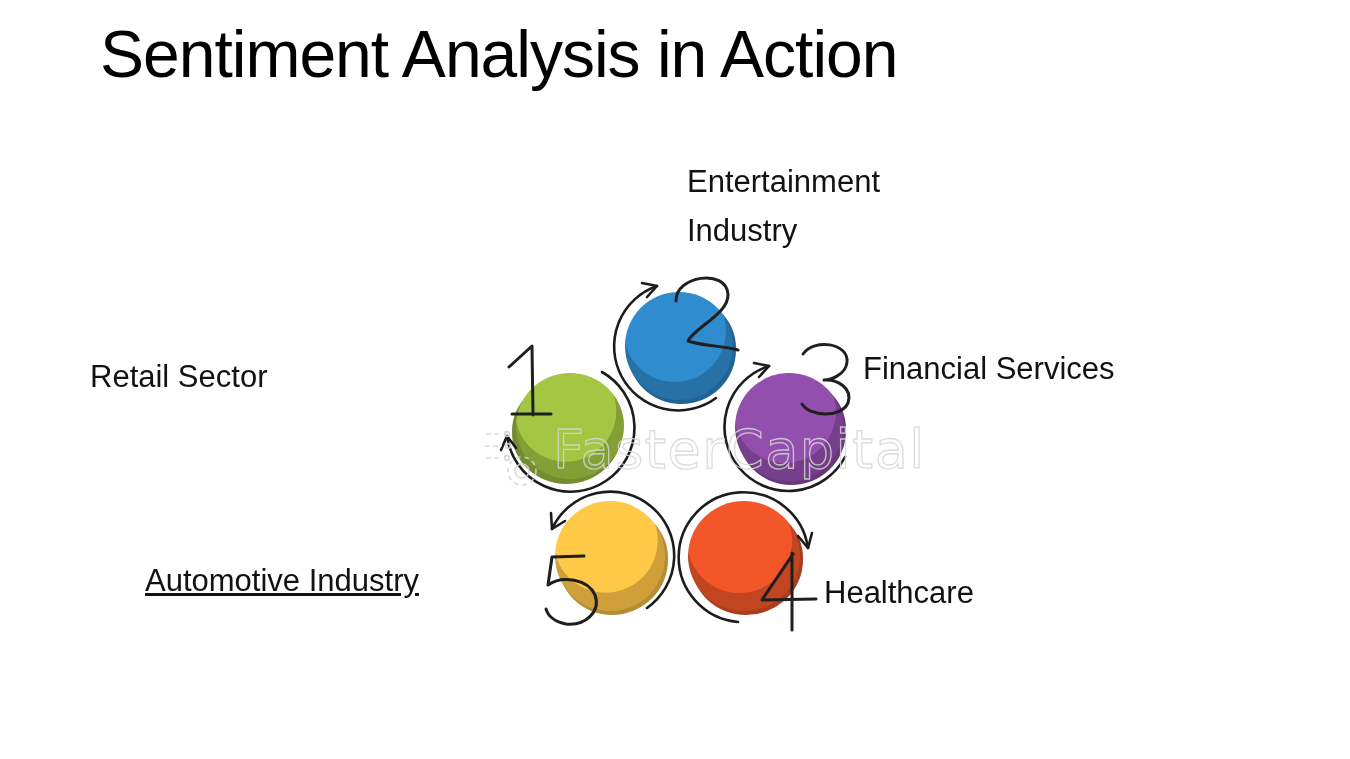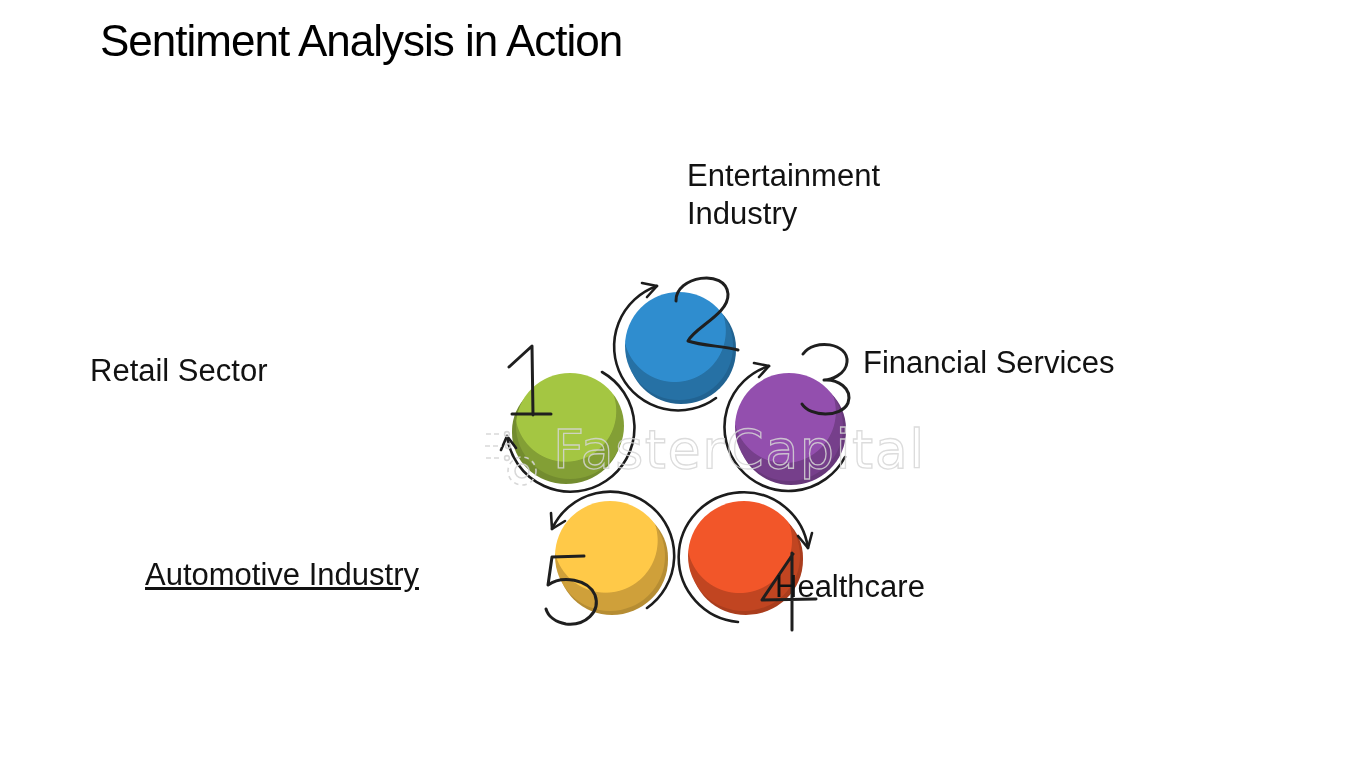--- a/index.html
+++ b/index.html
@@ -2,24 +2,24 @@
 <html><head>
 <meta charset="utf-8">
 <style>
   html,body { margin:0; padding:0; background:#ffffff; }
   .canvas {
     position:relative; width:1350px; height:759px; background:#fff;
     overflow:hidden; font-family:"Liberation Sans", sans-serif;
   }
   .title {
     position:absolute; left:100px; top:16px;
-    font-size:44px; letter-spacing:-1px; color:#000; white-space:nowrap;
+    font-size:66px; letter-spacing:-1px; color:#000; white-space:nowrap;
   }
   .label {
-    position:absolute; font-size:31px; color:#121212; line-height:38px;
+    position:absolute; font-size:31px; color:#121212; line-height:49px;
   }
   .blob { position:absolute; border-radius:50% 48% 52% 50%; z-index:1; }
   .circle { position:absolute; border-radius:50%; z-index:2; }
   .overlay { position:absolute; left:0; top:0; z-index:3; }
   .arrow-path { fill:none; stroke:#1c1c1c; stroke-width:2.6; stroke-linecap:round; stroke-linejoin:round; }
   .digit-path { fill:none; stroke:#1f1f1f; stroke-width:3; stroke-linecap:round; stroke-linejoin:round; }
   .watermark { position:absolute; z-index:4; }
   .watermark-text {
     position:absolute; left:553px; top:418px; z-index:4;
     font-size:54px; letter-spacing:1.5px; font-family:"DejaVu Sans", sans-serif;
@@ -89,16 +89,16 @@
       <circle cx="40" cy="53" r="7"></circle>
     </g>
   </svg>
   <div class="watermark-text">FasterCapital</div>
 
   <div class="lbl-layer">
     <div class="label" style="left:687px; top:157px; width:262px;">Entertainment Industry</div>
     <div class="label" style="left:90px;  top:352px;">Retail Sector</div>
     <div class="label" style="left:863px; top:344px;">Financial Services</div>
     <div class="label" style="left:145px; top:556px;text-decoration:underline;">Automotive Industry</div>
-    <div class="label" style="left:775px; top:568px;">Healthcare</div>
+    <div class="label" style="left:824px; top:568px;">Healthcare</div>
   </div>
 
 </div>
 
 </body></html>

